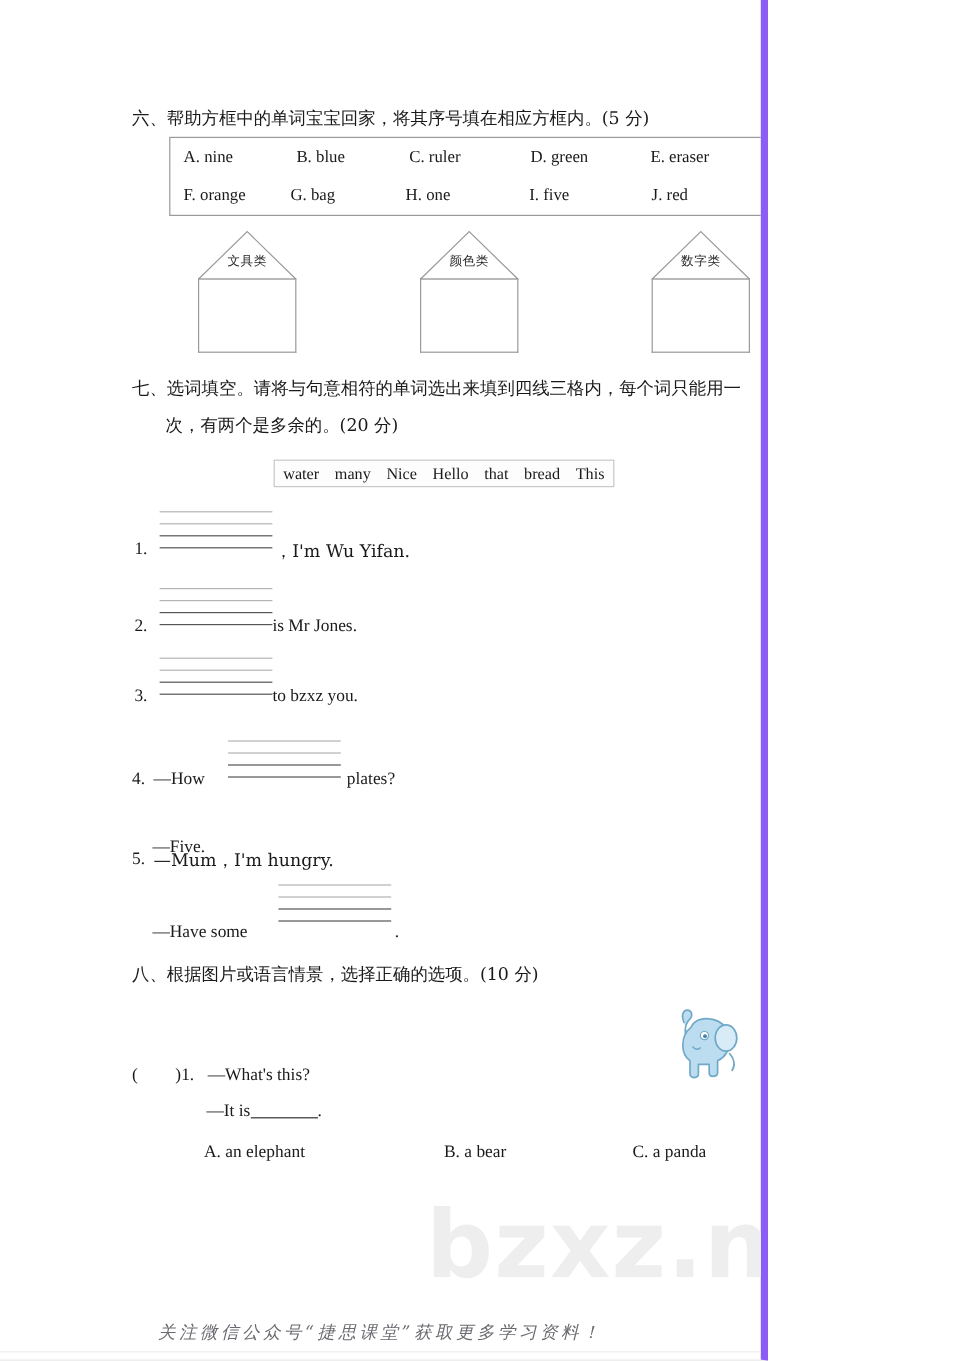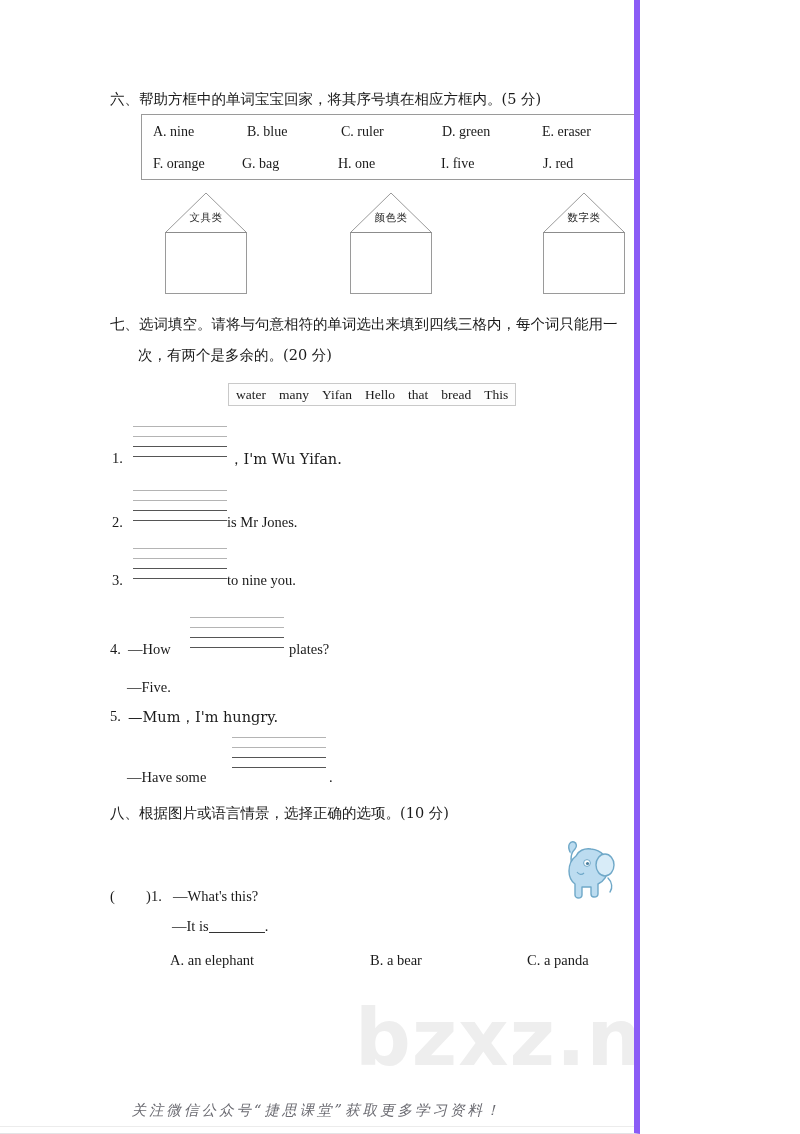--- a/index.html
+++ b/index.html
@@ -239,21 +239,21 @@
     <div class="body"></div>
     <div class="label cn">数字类</div>
   </div>
 
   <div class="q-head cn" style="left:110px; top:313px;">七、选词填空。请将与句意相符的单词选出来填到四线三格内，每个词只能用一</div>
   <div class="q-head cn" style="left:138px; top:344px;">次，有两个是多余的。(20 分)</div>
 
   <div class="inline-bank">
     <span>water</span>
     <span>many</span>
-    <span>Yifan</span>
+    <span>Nice</span>
     <span>Hello</span>
     <span>that</span>
     <span>bread</span>
     <span>This</span>
   </div>
 
   <div class="guide" style="left:133px; top:426px;">
     <i class="l1"></i>
       <i class="l2"></i>
       <i class="l3"></i>
@@ -271,32 +271,32 @@
   <div class="fill-row" style="left:112px; top:514px;">2.</div>
   <div class="fill-row" style="left:227px; top:514px;">is Mr Jones.</div>
 
   <div class="guide" style="left:133px; top:548px;">
     <i class="l1"></i>
       <i class="l2"></i>
       <i class="l3"></i>
       <i class="l4"></i>
   </div>
   <div class="fill-row" style="left:112px; top:572px;">3.</div>
-  <div class="fill-row" style="left:227px; top:572px;">to nine you.</div>
+  <div class="fill-row" style="left:227px; top:572px;">to bzxz you.</div>
 
   <div class="guide" style="left:190px; top:617px;">
     <i class="l1"></i>
       <i class="l2"></i>
       <i class="l3"></i>
       <i class="l4"></i>
   </div>
   <div class="fill-row" style="left:110px; top:641px;">4.</div>
   <div class="fill-row" style="left:128px; top:641px;text-align:right;">—How</div>
   <div class="fill-row" style="left:289px; top:641px;">plates?</div>
-  <div class="fill-row" style="left:127px; top:679px;">—Five.</div>
+  <div class="fill-row" style="left:127px; top:698px;">—Five.</div>
 
   <div class="fill-row" style="left:110px; top:708px;">5.</div>
   <div class="fill-row cn" style="left:128px; top:708px;">—Mum，I'm hungry.</div>
   <div class="guide" style="left:232px; top:737px;">
     <i class="l1"></i>
       <i class="l2"></i>
       <i class="l3"></i>
       <i class="l4"></i>
   </div>
   <div class="fill-row" style="left:127px; top:769px;">—Have some</div>

